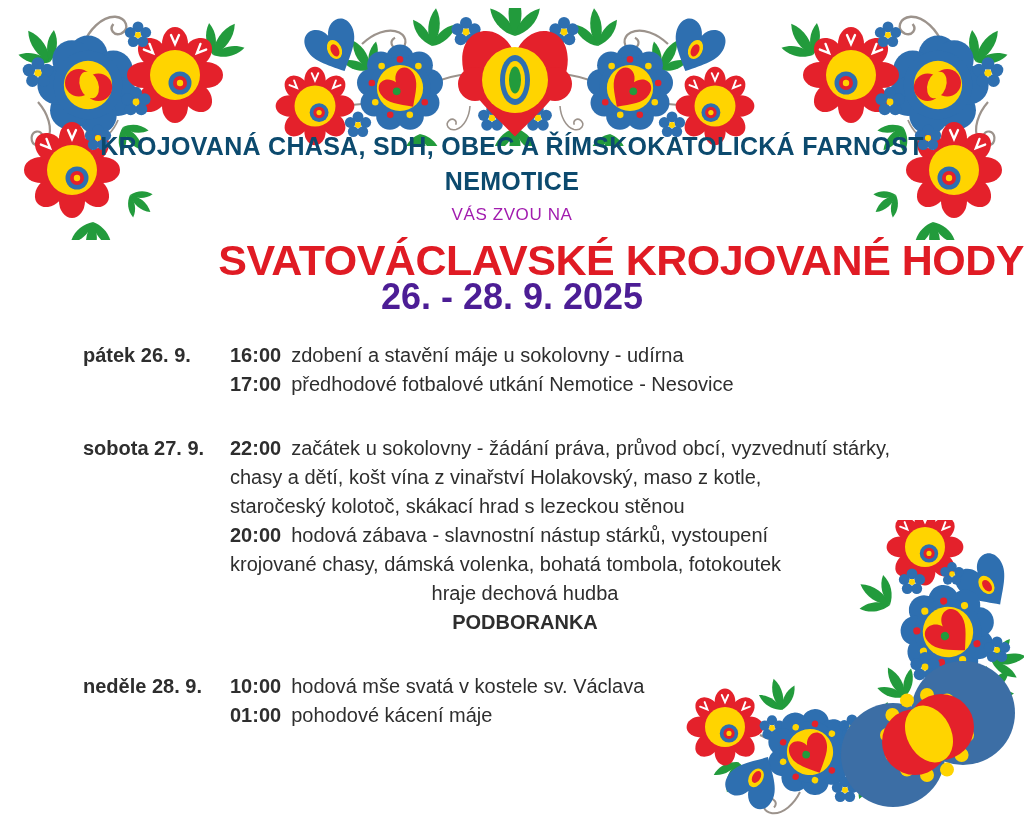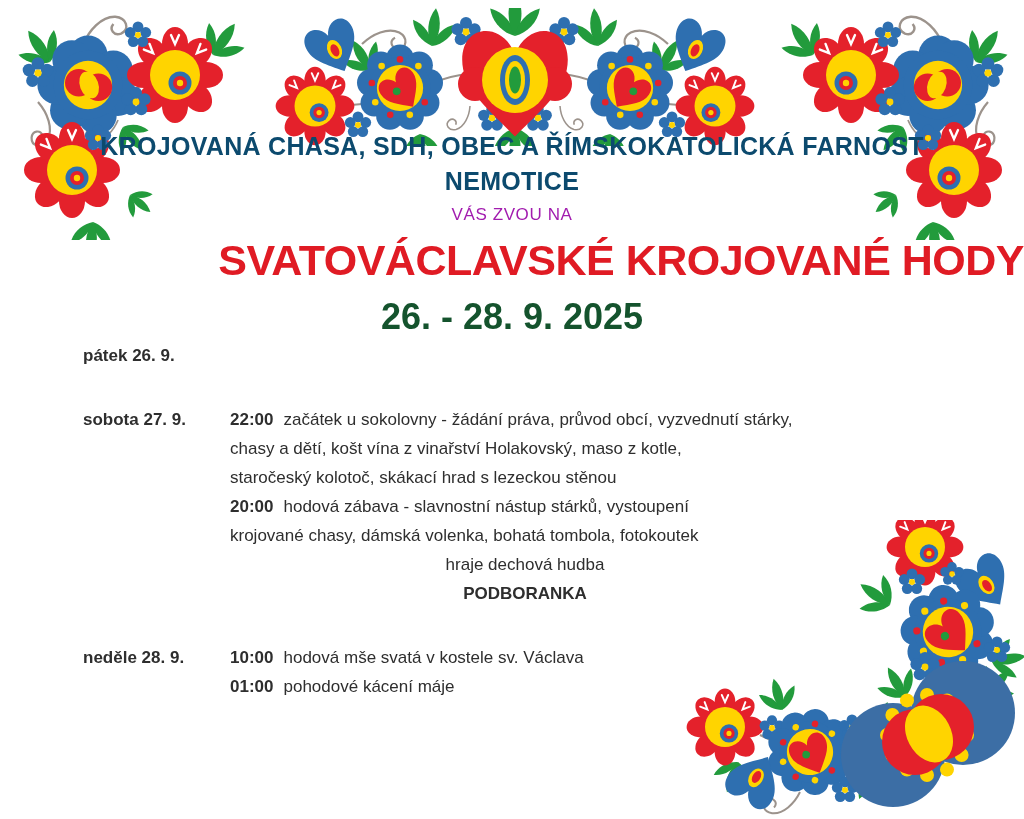--- a/index.html
+++ b/index.html
@@ -7,23 +7,23 @@
   body{position:relative;background:#ffffff;overflow:hidden;
        font-family:"Liberation Sans","DejaVu Sans",sans-serif;color:#2e2e2e}
   .org-line{position:absolute;left:0;width:100%;text-align:center;
             color:#0c4a6e;font-size:25px;font-weight:bold;letter-spacing:.3px}
   .org1{top:132px}
   .org2{top:167px}
   .invite{position:absolute;top:205px;left:0;width:100%;text-align:center;
           font-size:17px;color:#a21caf;letter-spacing:.6px}
   .title{position:absolute;top:236px;left:0;width:100%;text-align:right;
          color:#e01b24;font-size:43px;font-weight:bold;letter-spacing:-.5px}
-  .date{position:absolute;top:296px;left:0;width:100%;text-align:center;
-        color:#14532d;font-size:36px;font-weight:bold}
-  .schedule{position:absolute;top:341px;left:83px;font-size:17px;line-height:29px}
+  .date{position:absolute;top:276px;left:0;width:100%;text-align:center;
+        color:#4c1d95;font-size:36px;font-weight:bold}
+  .schedule{position:absolute;top:341px;left:83px;font-size:20px;line-height:29px}
   .group{display:flex;margin-bottom:35px}
   .group:last-child{margin-bottom:0}
   .day{width:147px;flex:none;font-weight:bold}
   .entries{flex:1}
   .time{font-weight:bold;margin-right:10px}
   .center-line{width:590px;text-align:center}
   .bold{font-weight:bold}
   svg.orn{position:absolute;pointer-events:none}
 </style>
 </head>
@@ -244,20 +244,28 @@
 <div class="org-line org1">KROJOVANÁ CHASA, SDH, OBEC A ŘÍMSKOKATOLICKÁ FARNOST</div>
 <div class="org-line org2">NEMOTICE</div>
 <div class="invite">VÁS ZVOU NA</div>
 <div class="title">SVATOVÁCLAVSKÉ KROJOVANÉ HODY</div>
 <div class="date">26. - 28. 9. 2025</div>
 
 <div class="schedule">
 
   <div class="group">
     <div class="day">pátek 26. 9.</div>
+    <div class="entries">
+      <div>
+        <span class="time">16:00</span><span>zdobení a stavění máje u sokolovny - udírna</span>
+      </div>
+      <div>
+        <span class="time">17:00</span><span>předhodové fotbalové utkání Nemotice - Nesovice</span>
+      </div>
+    </div>
   </div>
 
   <div class="group">
     <div class="day">sobota 27. 9.</div>
     <div class="entries">
       <div>
         <span class="time">22:00</span><span>začátek u sokolovny - žádání práva, průvod obcí, vyzvednutí stárky,</span>
       </div>
       <div>chasy a dětí, košt vína z vinařství Holakovský, maso z kotle,</div>
       <div>staročeský kolotoč, skákací hrad s lezeckou stěnou</div>

